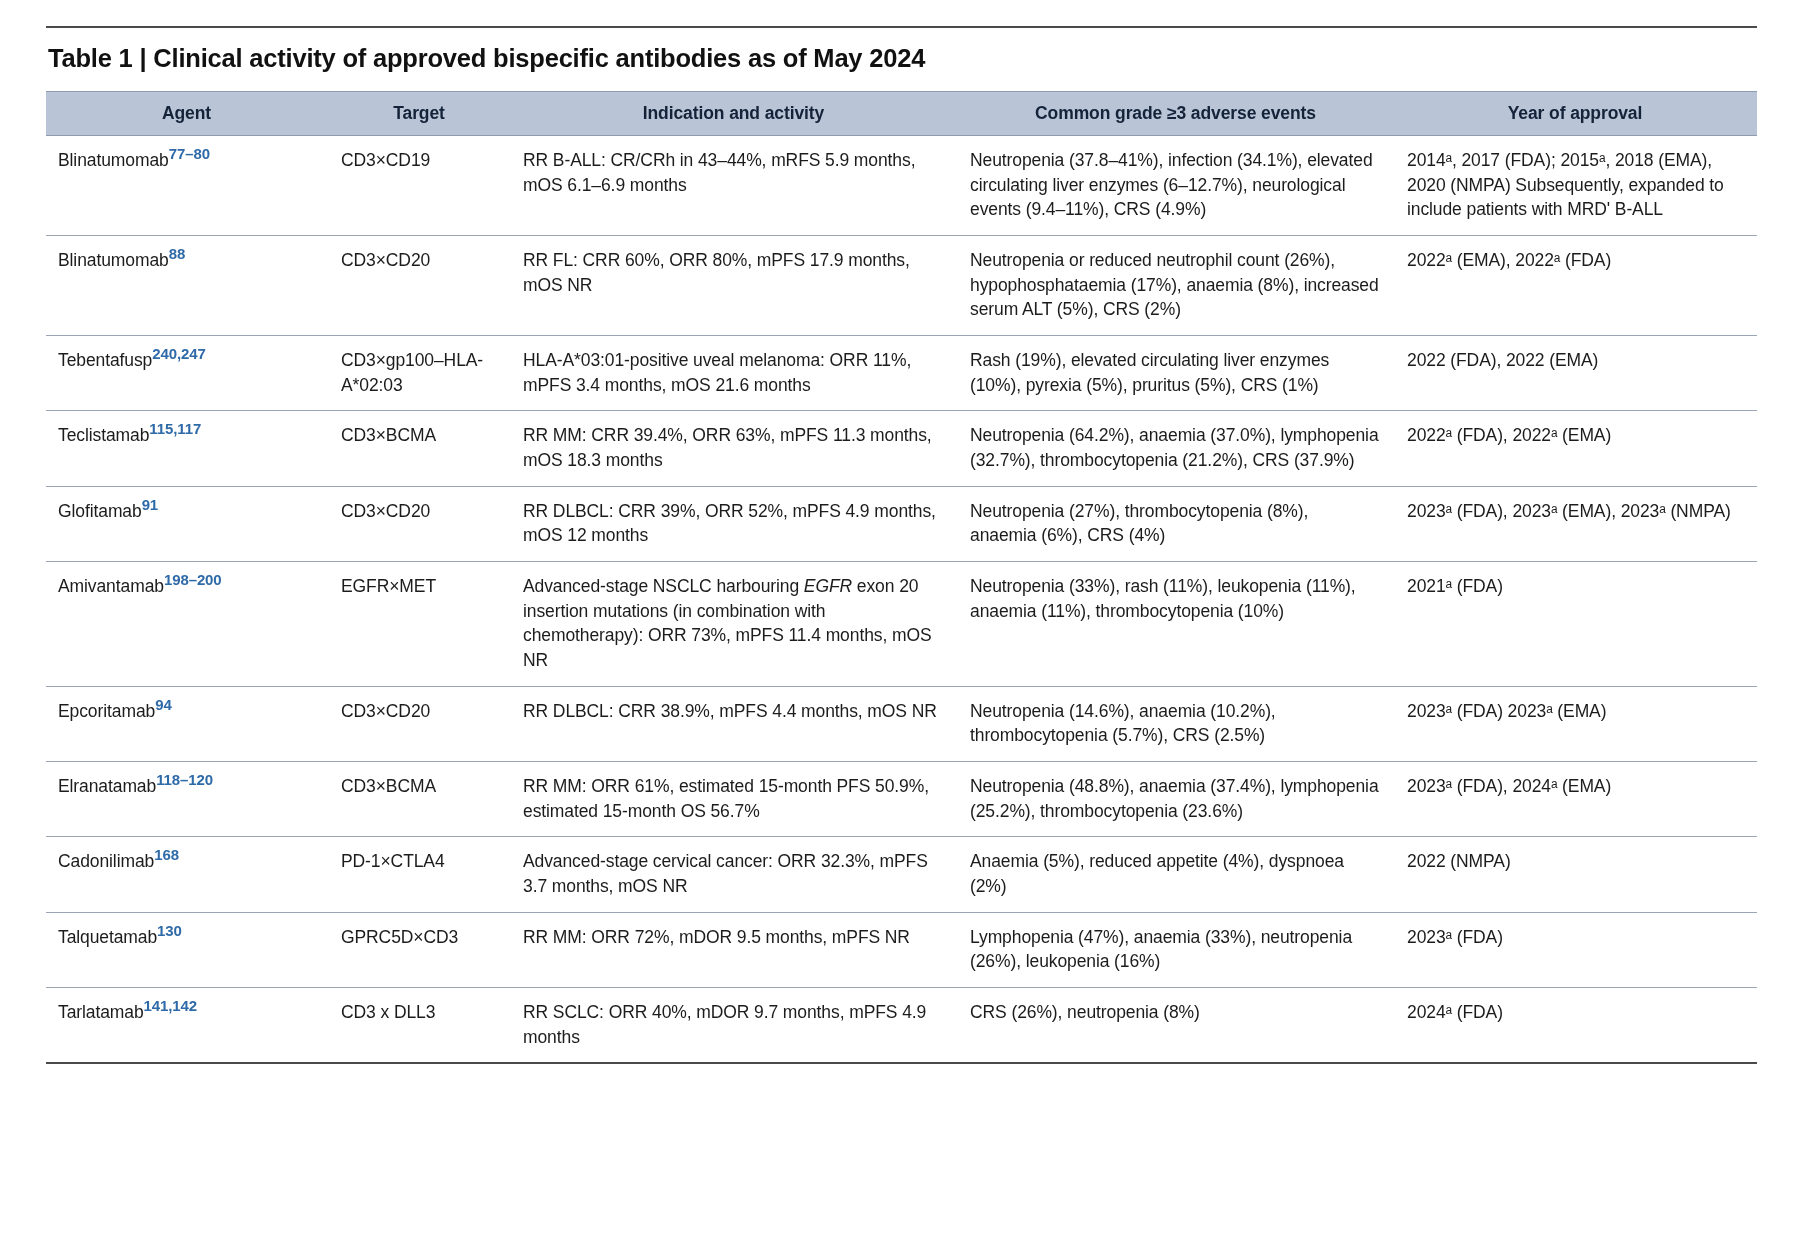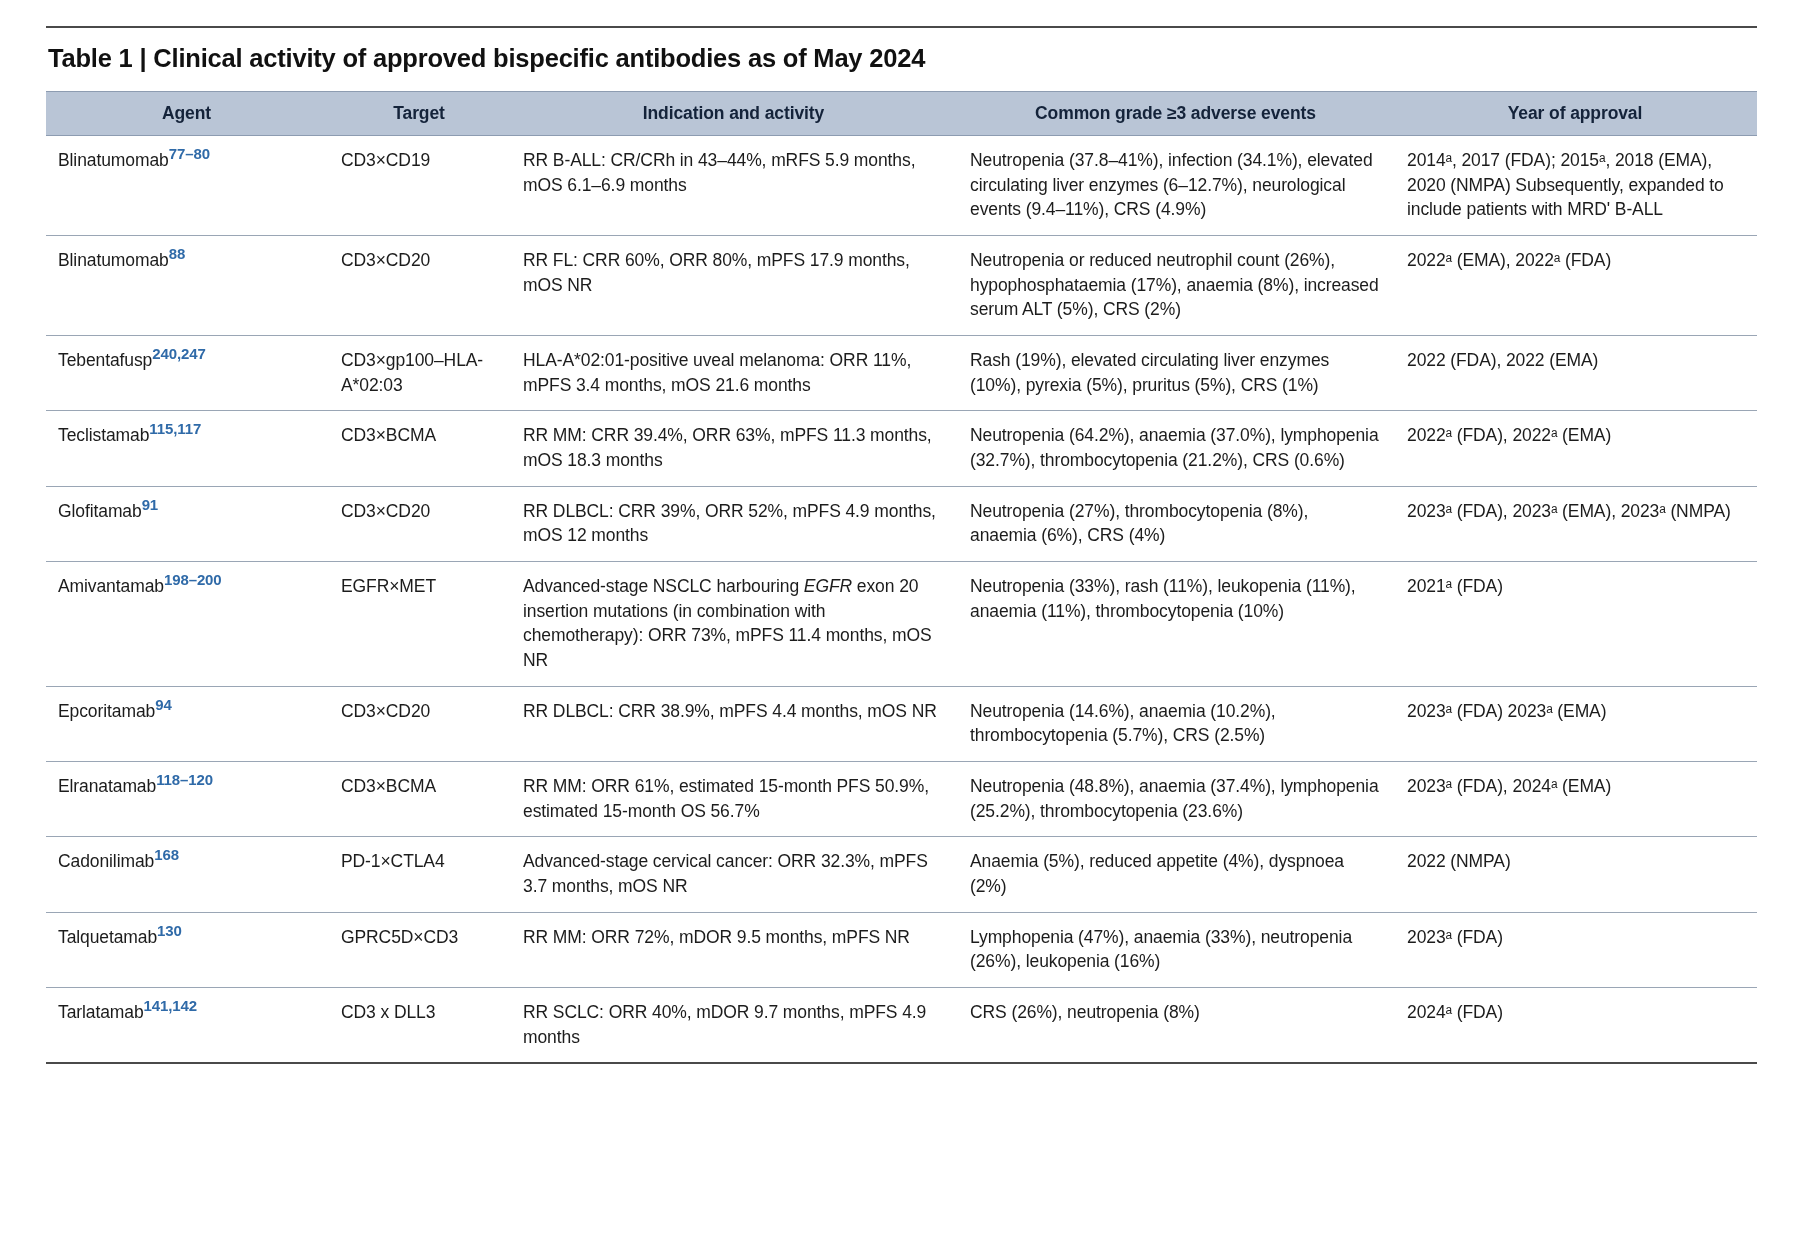--- a/index.html
+++ b/index.html
@@ -110,29 +110,29 @@
         <tr>
           <td><span>Blinatumomab</span><sup>88</sup></td>
           <td>CD3×CD20</td>
           <td>RR FL: CRR 60%, ORR 80%, mPFS 17.9 months, mOS NR</td>
           <td>Neutropenia or reduced neutrophil count (26%), hypophosphataemia (17%), anaemia (8%), increased serum ALT (5%), CRS (2%)</td>
           <td>2022ᵃ (EMA), 2022ᵃ (FDA)</td>
         </tr>
         <tr>
           <td><span>Tebentafusp</span><sup>240,247</sup></td>
           <td>CD3×gp100–HLA-A*02:03</td>
-          <td>HLA-A*02:01-positive uveal melanoma: ORR 11%, mPFS 3.4 months, mOS 21.6 months</td>
+          <td>HLA-A*03:01-positive uveal melanoma: ORR 11%, mPFS 3.4 months, mOS 21.6 months</td>
           <td>Rash (19%), elevated circulating liver enzymes (10%), pyrexia (5%), pruritus (5%), CRS (1%)</td>
           <td>2022 (FDA), 2022 (EMA)</td>
         </tr>
         <tr>
           <td><span>Teclistamab</span><sup>115,117</sup></td>
           <td>CD3×BCMA</td>
           <td>RR MM: CRR 39.4%, ORR 63%, mPFS 11.3 months, mOS 18.3 months</td>
-          <td>Neutropenia (64.2%), anaemia (37.0%), lymphopenia (32.7%), thrombocytopenia (21.2%), CRS (0.6%)</td>
+          <td>Neutropenia (64.2%), anaemia (37.0%), lymphopenia (32.7%), thrombocytopenia (21.2%), CRS (37.9%)</td>
           <td>2022ᵃ (FDA), 2022ᵃ (EMA)</td>
         </tr>
         <tr>
           <td><span>Glofitamab</span><sup>91</sup></td>
           <td>CD3×CD20</td>
           <td>RR DLBCL: CRR 39%, ORR 52%, mPFS 4.9 months, mOS 12 months</td>
           <td>Neutropenia (27%), thrombocytopenia (8%), anaemia (6%), CRS (4%)</td>
           <td>2023ᵃ (FDA), 2023ᵃ (EMA), 2023ᵃ (NMPA)</td>
         </tr>
         <tr>

